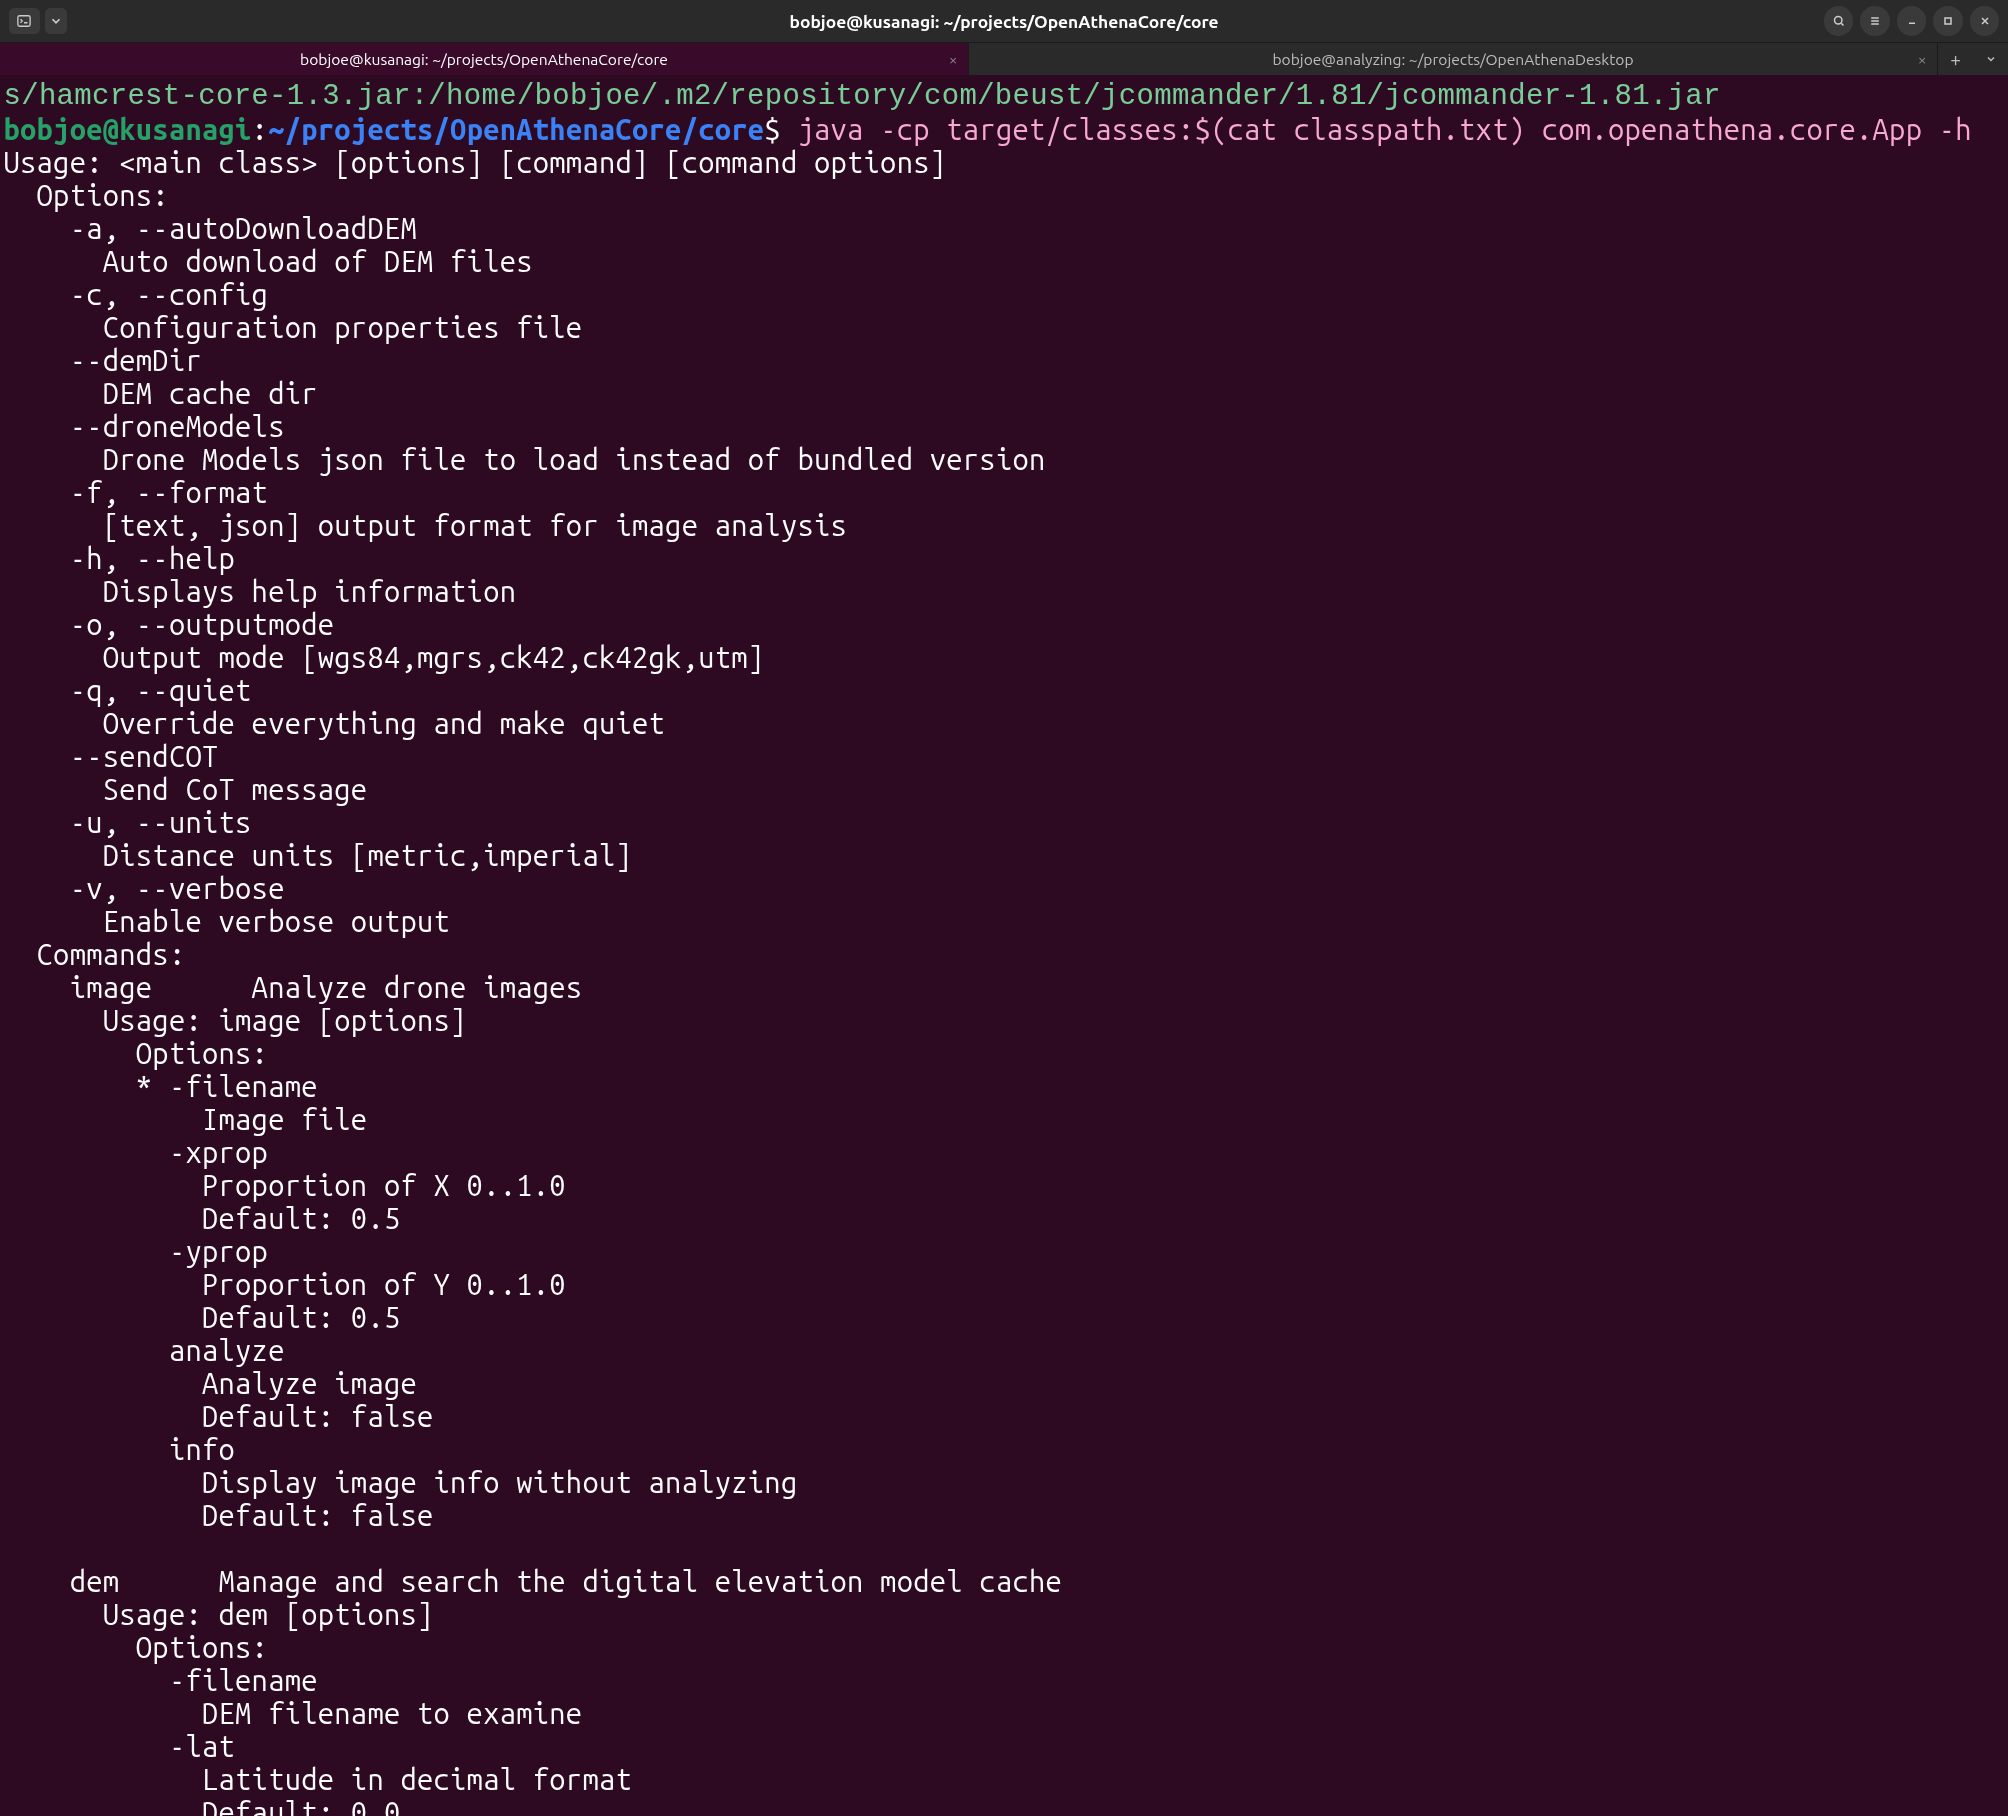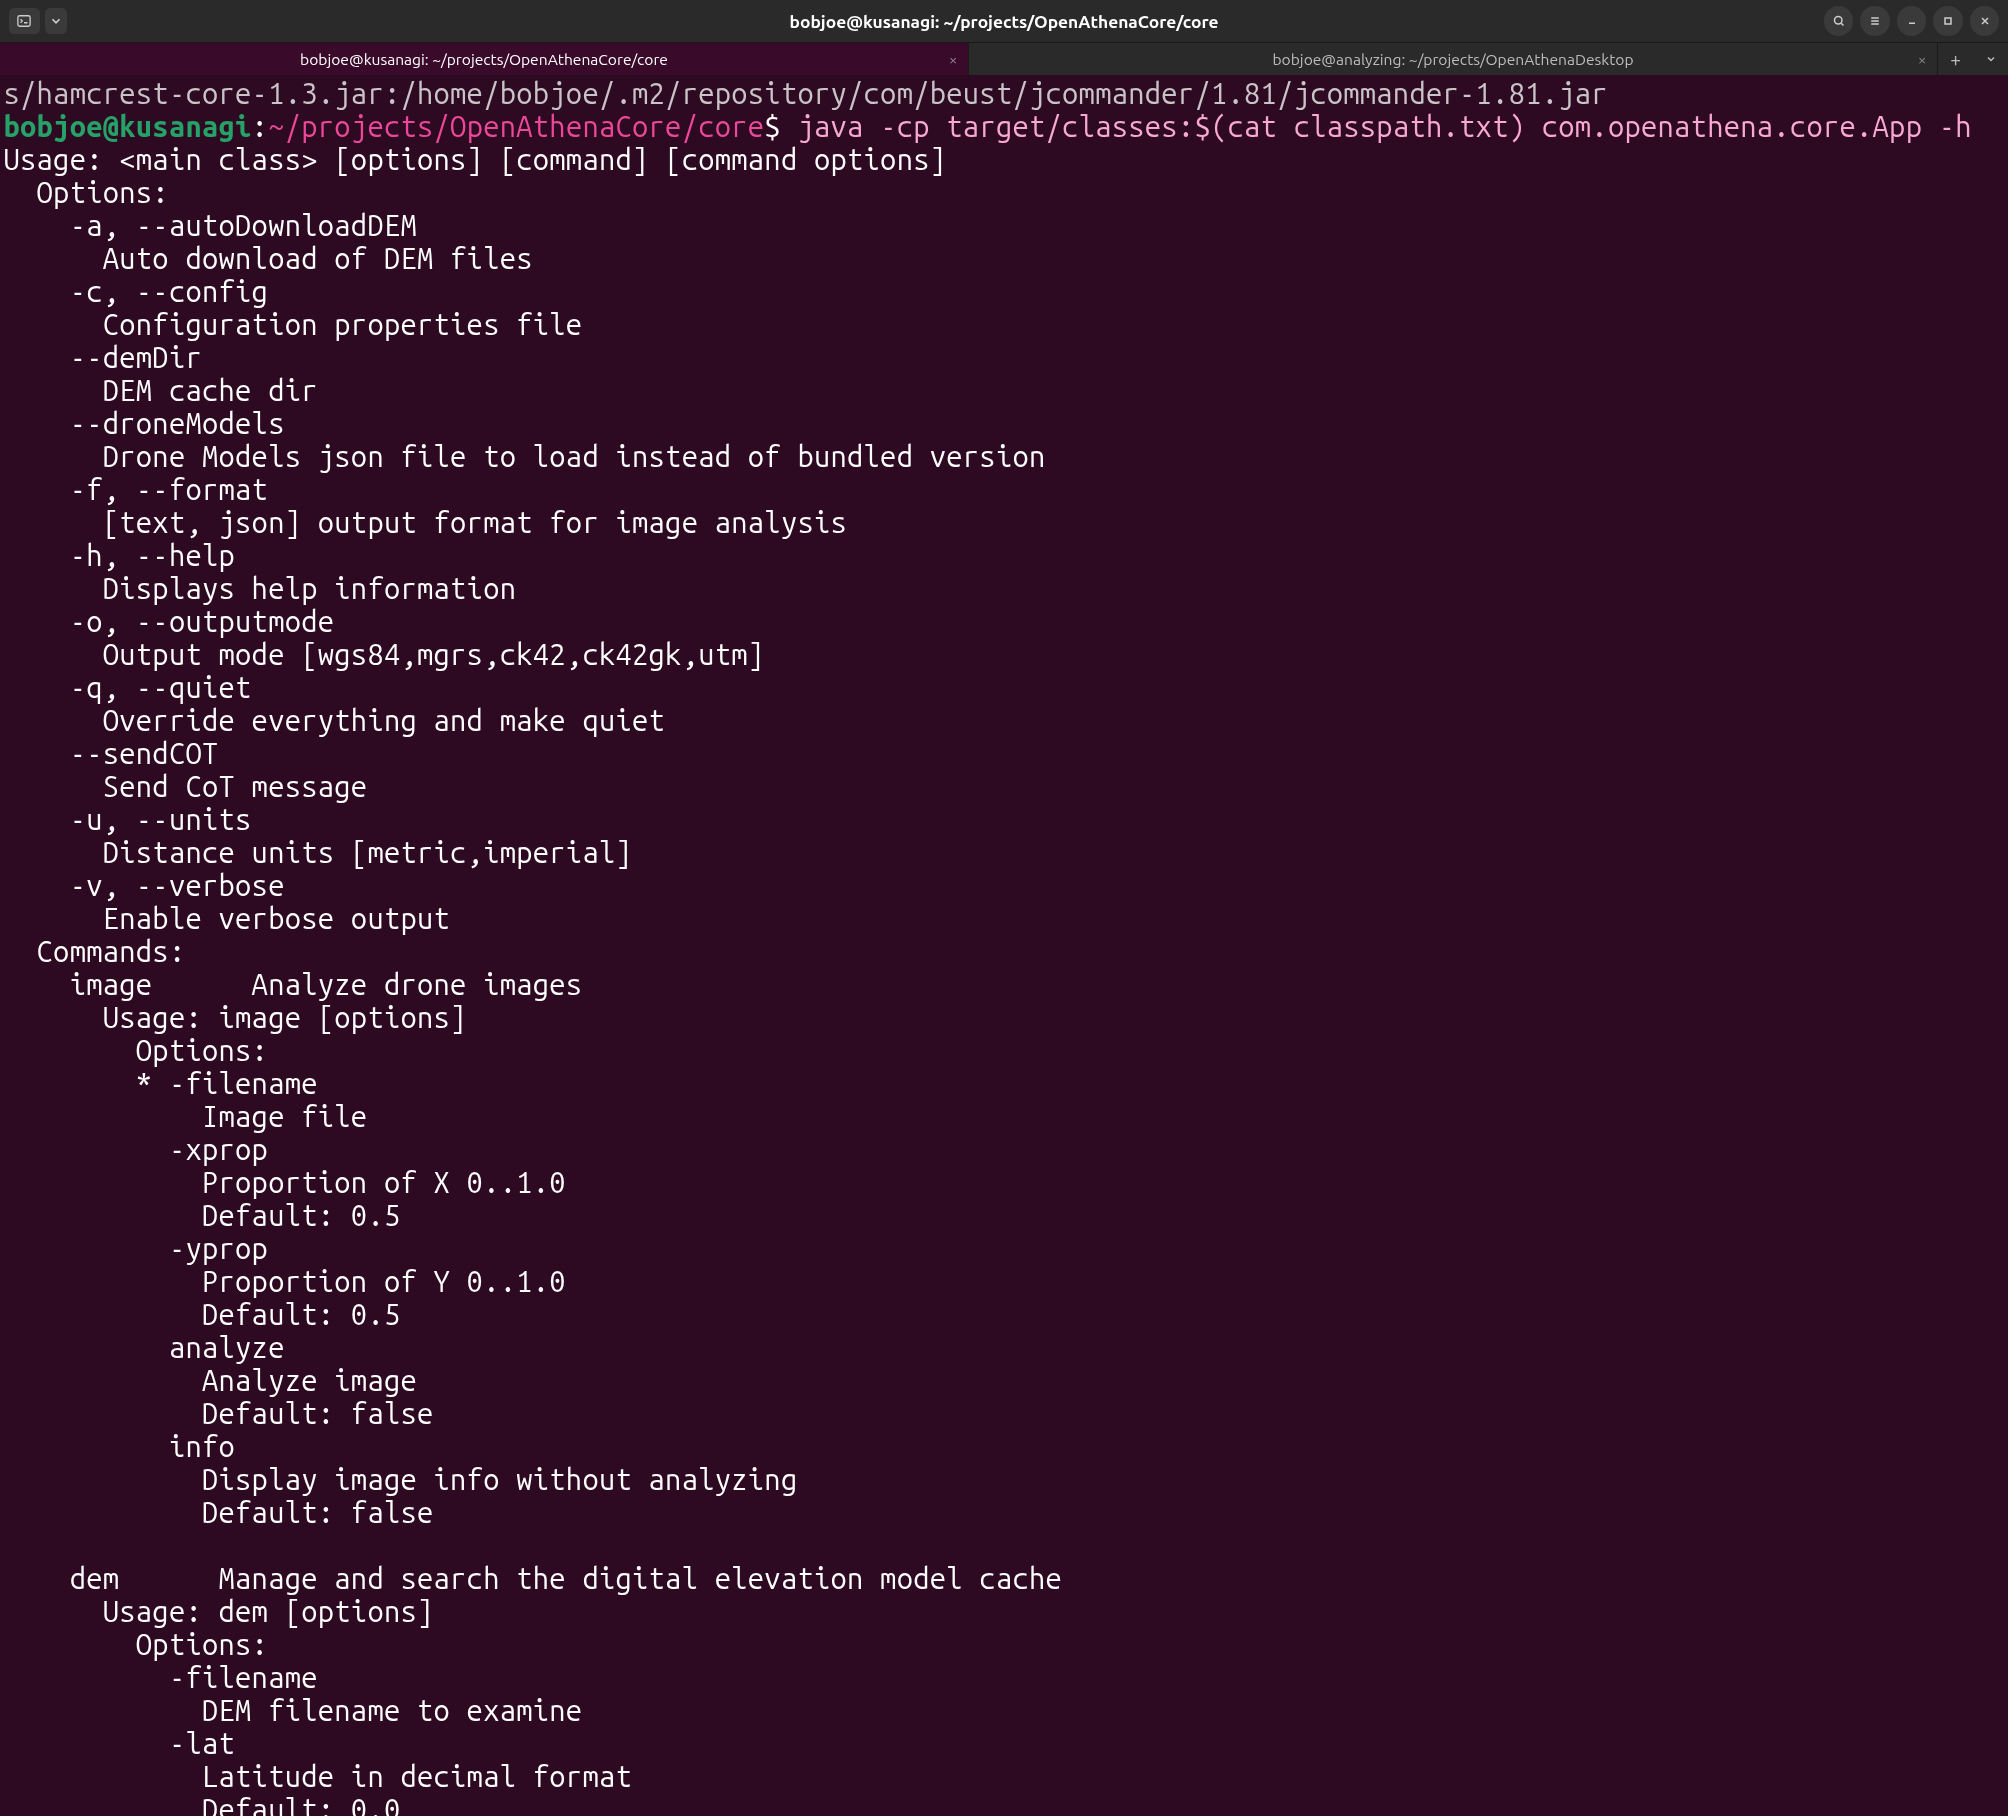--- a/index.html
+++ b/index.html
@@ -126,31 +126,32 @@
       padding: 1.7px 3.5px;
       font-size: 29px;
       line-height: 33px;
       white-space: pre;
       font-family: "Ubuntu Mono", "DejaVu Sans Mono", monospace;
       letter-spacing: 0.3px;
       height: calc(100% - 75px);
       overflow: hidden;
     }
     .prev-line {
-      color: #e5e5e5;
+      color: #86efac;
       opacity: 0.85;
+      font-family: Liberation Mono, monospace;
     }
     .prompt-user {
       color: #26a269;
       font-weight: bold;
       text-align: right;
     }
     .prompt-path {
-      color: #ec4899;
-      font-weight: normal;
+      color: #3b82f6;
+      font-weight: bold;
       text-align: right;
     }
     .prompt-sep {
       color: #ffffff;
     }
     .cmd {
       color: #f9a8d4;
     }
     .output {
       color: #ffffff;

